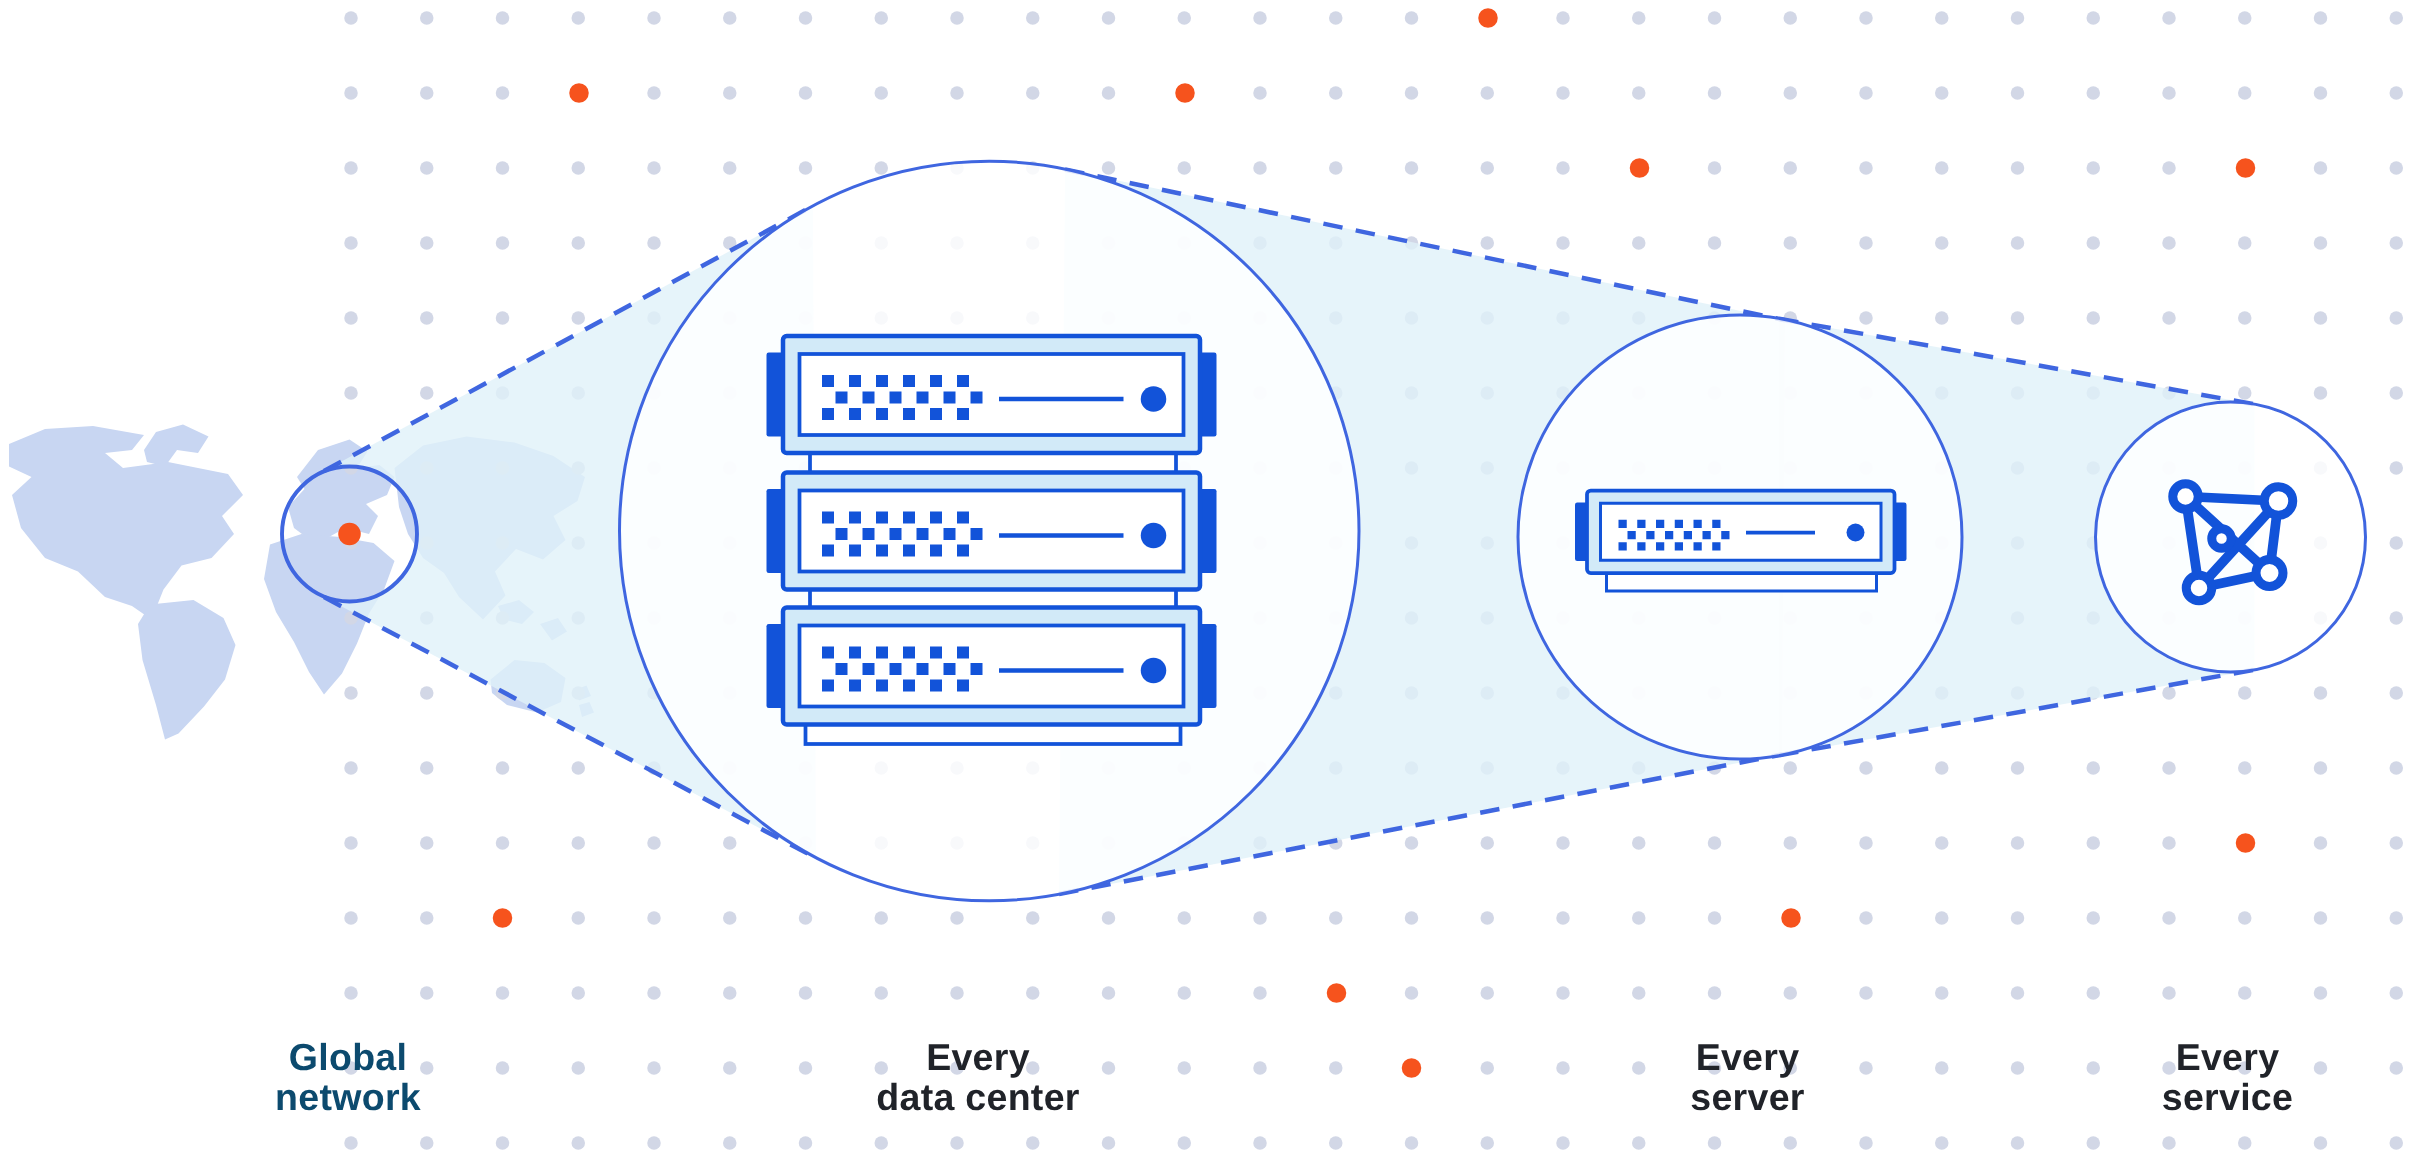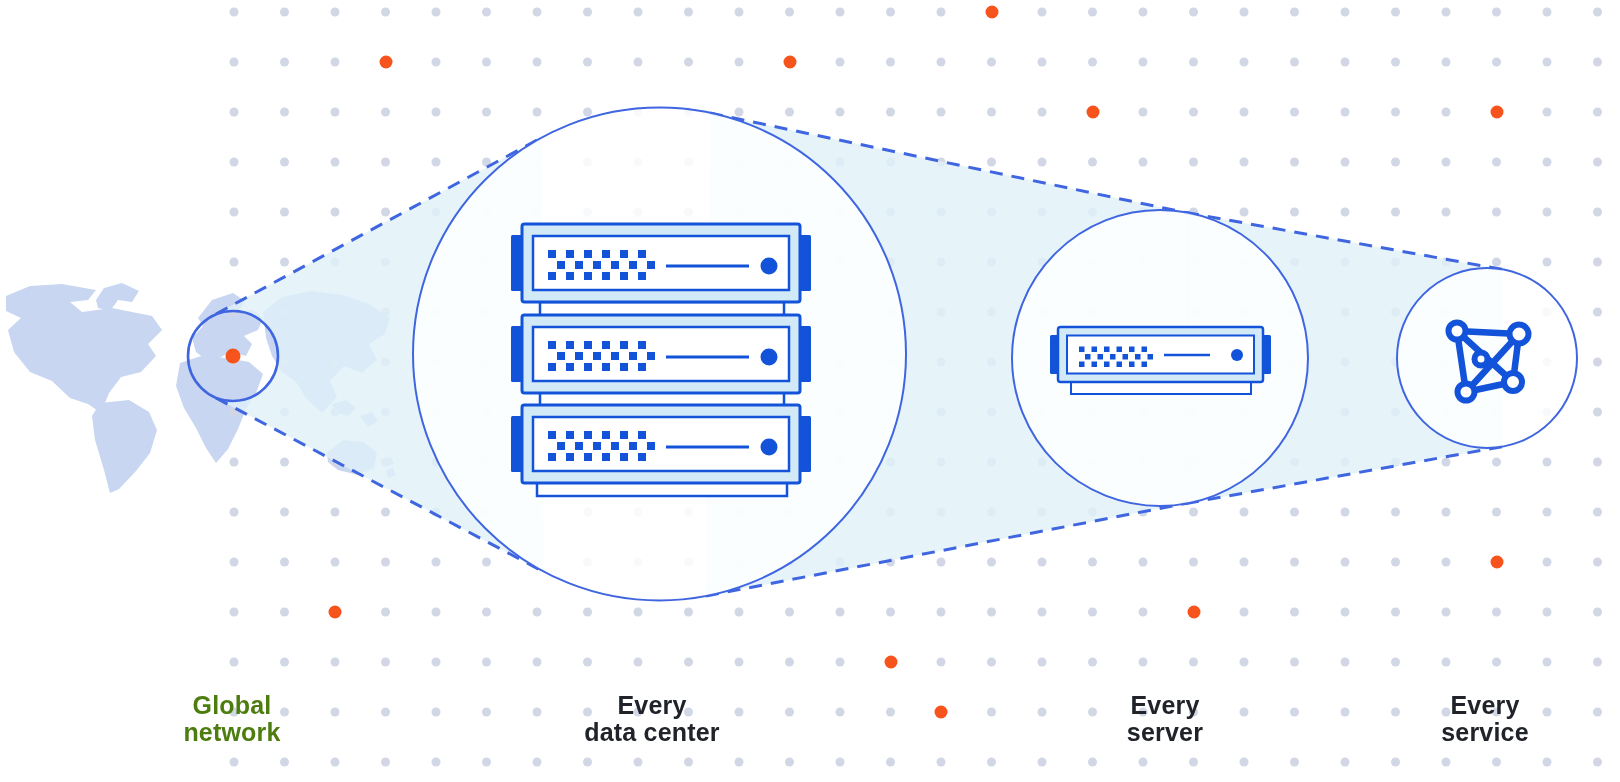--- a/index.html
+++ b/index.html
@@ -634,20 +634,20 @@
       <line x1="1457" y1="331" x2="1513" y2="382" stroke="#1253d9" stroke-width="6.5" stroke-linecap="round"></line>
       <line x1="1519" y1="334" x2="1466" y2="392" stroke="#1253d9" stroke-width="6.5" stroke-linecap="round"></line>
       <circle cx="1457" cy="331" r="8.5" fill="#ffffff" stroke="#1253d9" stroke-width="6"></circle>
       <circle cx="1519" cy="334" r="9.5" fill="#ffffff" stroke="#1253d9" stroke-width="6"></circle>
       <circle cx="1513" cy="382" r="9" fill="#ffffff" stroke="#1253d9" stroke-width="6"></circle>
       <circle cx="1466" cy="392" r="8.5" fill="#ffffff" stroke="#1253d9" stroke-width="6"></circle>
       <circle cx="1481" cy="359" r="6.5" fill="#ffffff" stroke="#1253d9" stroke-width="6"></circle>
     </g>
 </svg>
 
-<div class="label" id="lbl0" style="left: 112px; top: 692px; color: #4d7c0f;">Global
+<div class="label" id="lbl0" style="left: 112px; top: 692px; color: #0c4a6e;">Global
 network</div>
 <div class="label" id="lbl1" style="left: 532px; top: 692px; color: rgb(32, 35, 41);">Every
 data center</div>
 <div class="label" id="lbl2" style="left: 1045px; top: 692px; color: rgb(32, 35, 41);">Every
 server</div>
 <div class="label" id="lbl3" style="left: 1365px; top: 692px; color: rgb(32, 35, 41);">Every
 service</div>
 
 </body></html>

